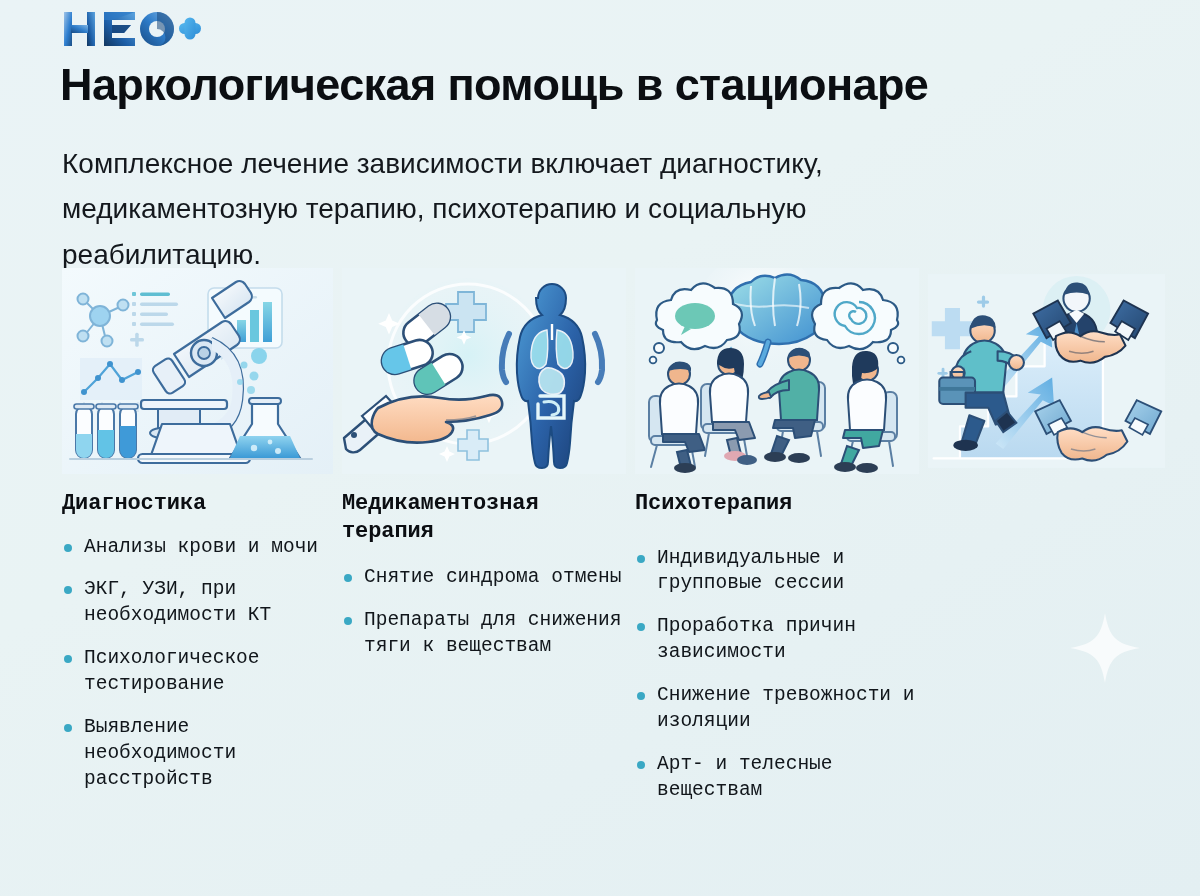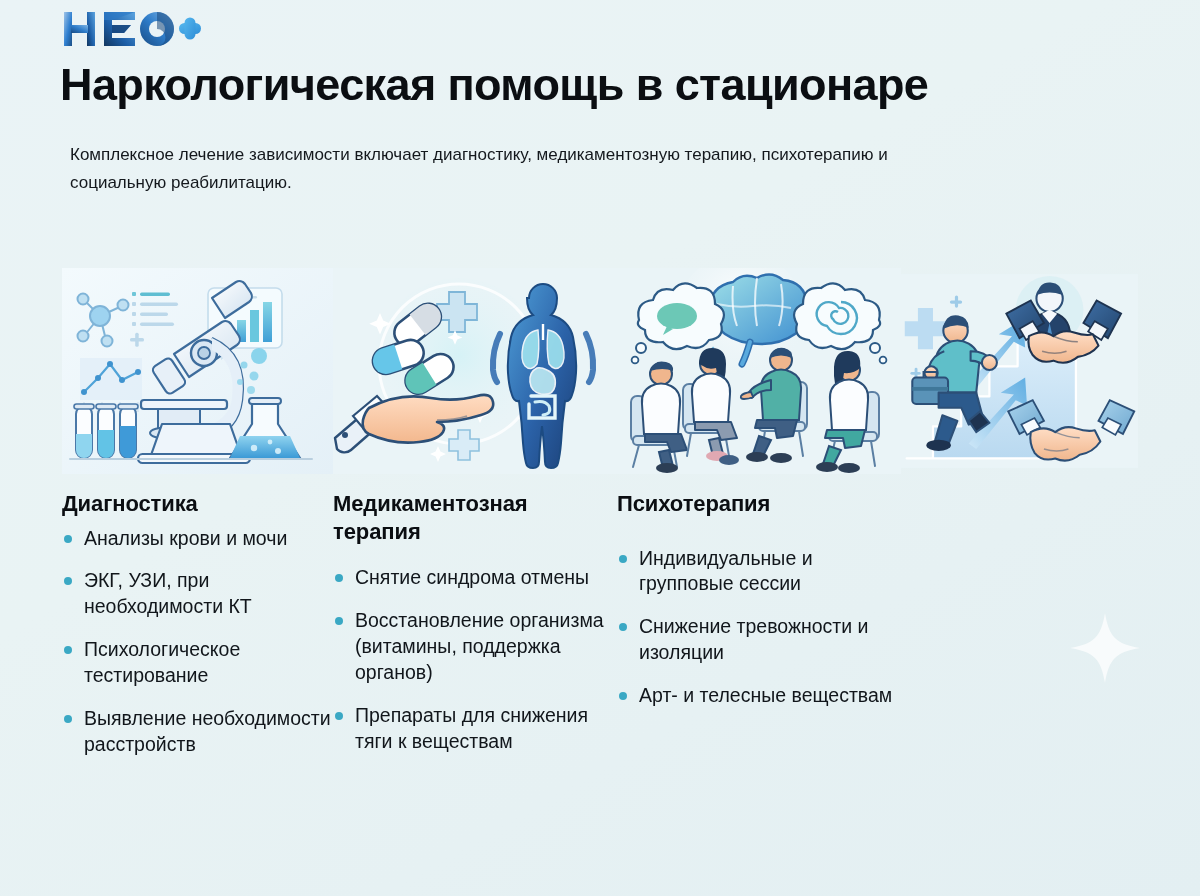--- a/index.html
+++ b/index.html
@@ -51,35 +51,36 @@
     color: #0b0e12;
     line-height: 1.12;
     white-space: nowrap;
   }
 
   .page-subtitle {
     position: absolute;
     left: 62px;
     top: 141px;
     width: 900px;
-    font-size: 17px;
+    font-size: 28px;
     font-weight: 400;
     line-height: 1.62;
     color: #14181d;
-    margin-left: 8px;
   }
 
   
   .columns {
     position: absolute;
     left: 62px;
     top: 268px;
     width: 1076px;
     display: grid;
     grid-template-columns: 271px 284px 284px 237px;
+    column-gap: 9px;
+    font-family: Liberation Mono, monospace;
   }
 
   .col { position: relative; }
 
   .illus {
     width: 100%;
     height: 206px;
     position: relative;
     overflow: hidden;
   }
@@ -89,21 +90,21 @@
     font-size: 22px;
     font-weight: 700;
     color: #0b0e12;
     line-height: 1.25;
     margin-top: 16px;
     letter-spacing: -0.1px;
   }
 
   .bullets {
     list-style: none;
-    margin-top: 8px;
+    margin-top: 17px;
   }
 
   .bullets li {
     position: relative;
     padding-left: 22px;
     font-size: 19.5px;
     line-height: 1.33;
     color: #11161b;
     margin-bottom: 17px;
   }
@@ -400,21 +401,20 @@
 
             <path d="M198 128 h24 v22 h-26 v-14" fill="none" stroke="#e4f6fa" stroke-width="3.4" stroke-linecap="round"></path>
             <path d="M202 134 q10 -2 14 4 q3 8 -6 9" fill="none" stroke="#cfeff7" stroke-width="3" stroke-linecap="round"></path>
           </g>
         </svg>
       </div>
 
       <h2 class="col-title">Медикаментозная терапия</h2>
       <ul class="bullets">
         <li>Снятие синдрома отмены</li>
-        <li>Восстановление организма (витамины, поддержка органов)</li>
         <li>Препараты для снижения тяги к веществам</li>
       </ul>
     </div>
 
     <div class="col col-3">
       <div class="illus">
         <svg viewBox="0 0 284 206">
           <defs>
             <linearGradient id="p_brain" x1="0" y1="0" x2="1" y2="1">
               <stop offset="0%" stop-color="#9fe0e8"></stop>
@@ -529,20 +529,21 @@
             <path d="M212 178 l-6 18 l10 2 l8 -16 z" fill="#41a8a0" stroke="#2c4f77" stroke-width="2"></path>
             <ellipse cx="210" cy="199" rx="11" ry="5" fill="#2c3e55"></ellipse>
             <ellipse cx="232" cy="200" rx="11" ry="5" fill="#2c3e55"></ellipse>
           </g>
         </svg>
       </div>
 
       <h2 class="col-title">Психотерапия</h2>
       <ul class="bullets">
         <li>Индивидуальные и групповые сессии</li>
+        <li>Проработка причин зависимости</li>
         <li>Снижение тревожности и изоляции</li>
         <li>Арт- и телесные веществам</li>
       </ul>
     </div>
 
     <div class="col col-4">
       <div class="illus">
         <svg viewBox="0 0 252 206">
           <defs>
             <linearGradient id="s_arrow" x1="0" y1="1" x2="1" y2="0">

